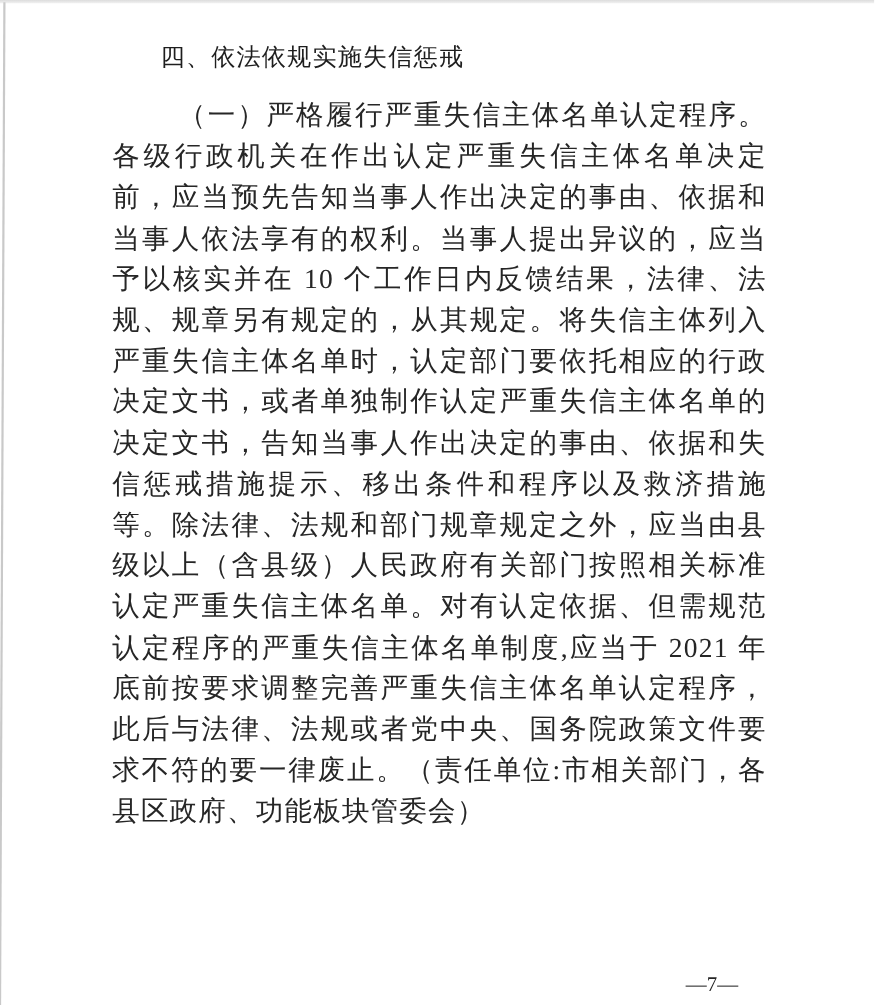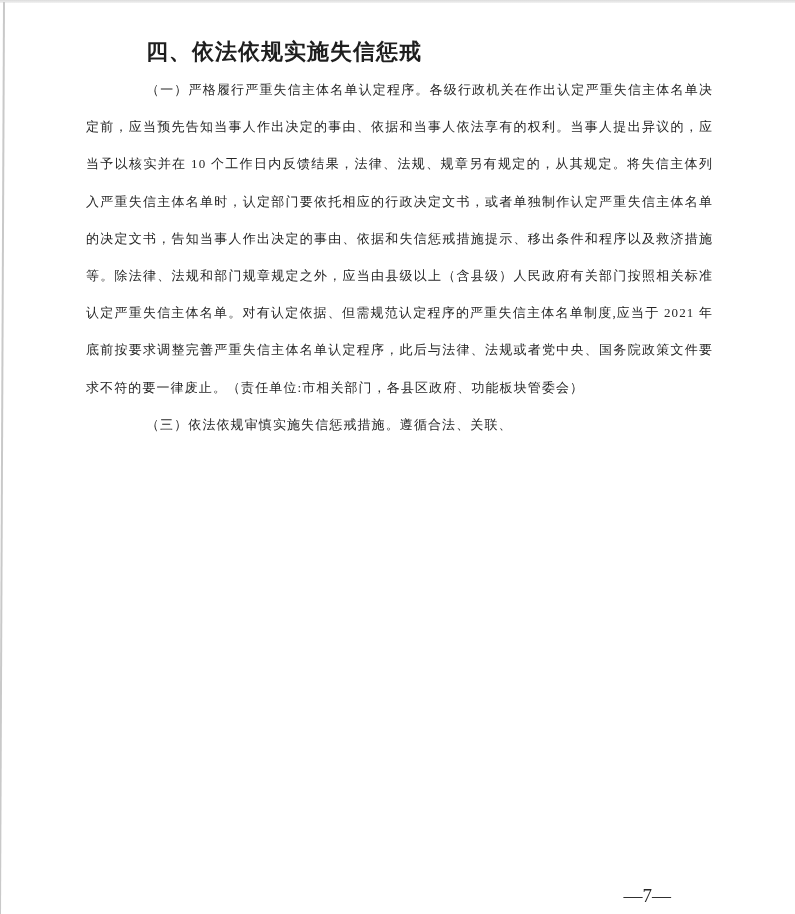--- a/index.html
+++ b/index.html
@@ -37,31 +37,31 @@
   .content {
     position: absolute;
     left: 86px;
     top: 33px;
     width: 627px;
   }
   .section-heading {
     margin: 0;
     padding-left: 60px;
     font-family: "Liberation Sans", sans-serif;
-    font-weight: bold;
+    font-weight: normal;
     font-size: 22px;
     line-height: 38px;
     letter-spacing: 1px;
     color: #1e1e1e;
     white-space: nowrap;
   }
   .para {
-    margin: 0;
+    margin: 16px;
     text-indent: 60px;
-    font-size: 13px;
+    font-size: 25px;
     line-height: 37.2px;
     letter-spacing: 1.1px;
     text-align: justify;
     text-justify: inter-ideograph;
     color: #262626;
   }
   .page-number {
     position: absolute;
     right: 124px;
     bottom: 7px;
@@ -77,17 +77,16 @@
 <div class="viewport">
   <div class="scan-edge-top"></div>
   <div class="scan-edge-left"></div>
 
   <div class="content">
     <h2 class="section-heading">四、依法依规实施失信惩戒</h2>
 
     <p class="para">（一）严格履行严重失信主体名单认定程序。各级行政机关在作出认定严重失信主体名单决定前，应当预先告知当事人作出决定的事由、依据和当事人依法享有的权利。当事人提出异议的，应当予以核实并在 10 个工作日内反馈结果，法律、法规、规章另有规定的，从其规定。将失信主体列入严重失信主体名单时，认定部门要依托相应的行政决定文书，或者单独制作认定严重失信主体名单的决定文书，告知当事人作出决定的事由、依据和失信惩戒措施提示、移出条件和程序以及救济措施等。除法律、法规和部门规章规定之外，应当由县级以上（含县级）人民政府有关部门按照相关标准认定严重失信主体名单。对有认定依据、但需规范认定程序的严重失信主体名单制度,应当于 2021 年底前按要求调整完善严重失信主体名单认定程序，此后与法律、法规或者党中央、国务院政策文件要求不符的要一律废止。（责任单位:市相关部门，各县区政府、功能板块管委会）</p>
 
 
-    <p class="para">（三）依法依规审慎实施失信惩戒措施。遵循合法、关联、</p>
   </div>
 
   <div class="page-number">—7—</div>
 </div>
 
 </body></html>

